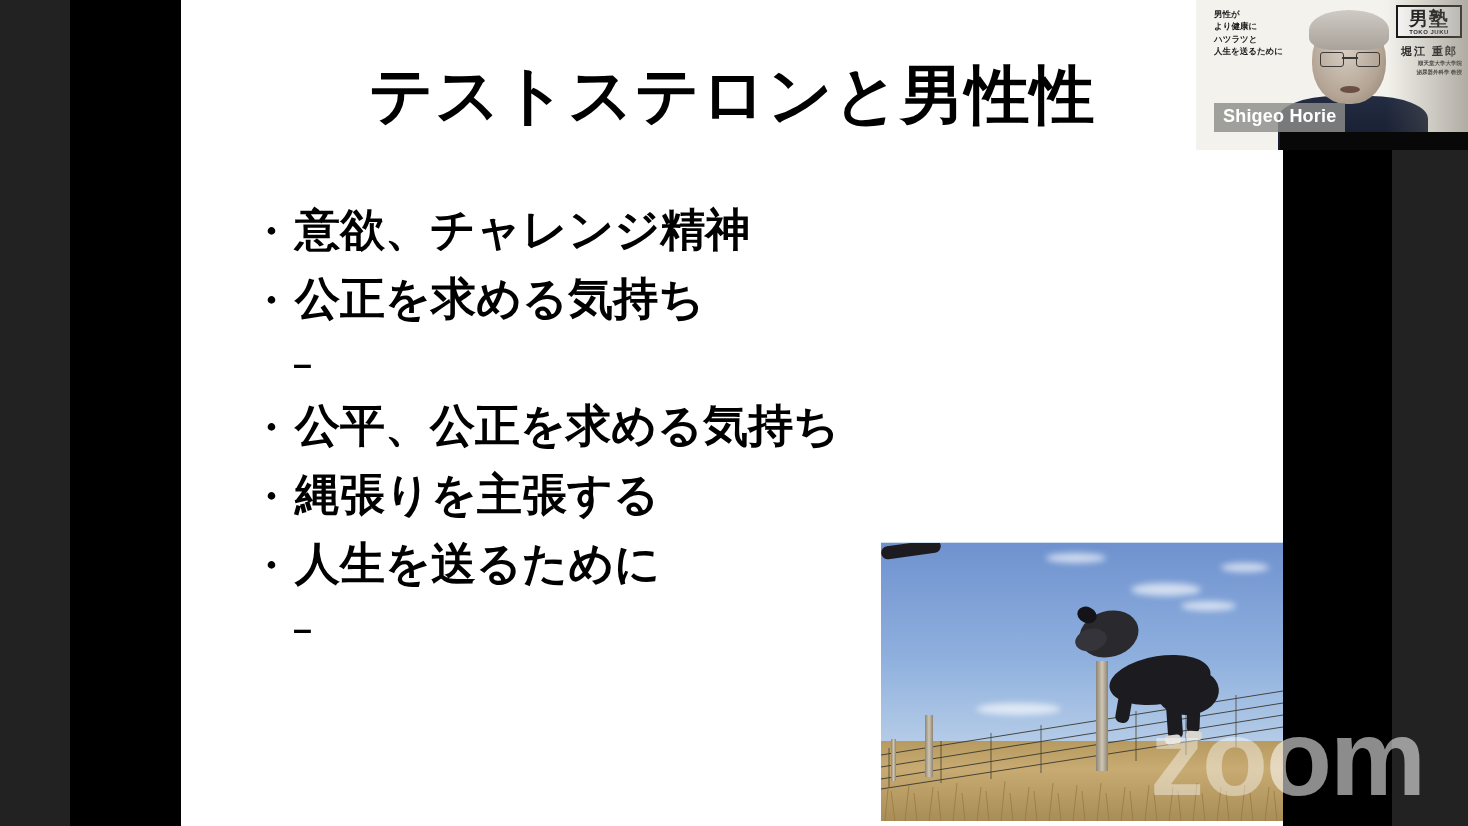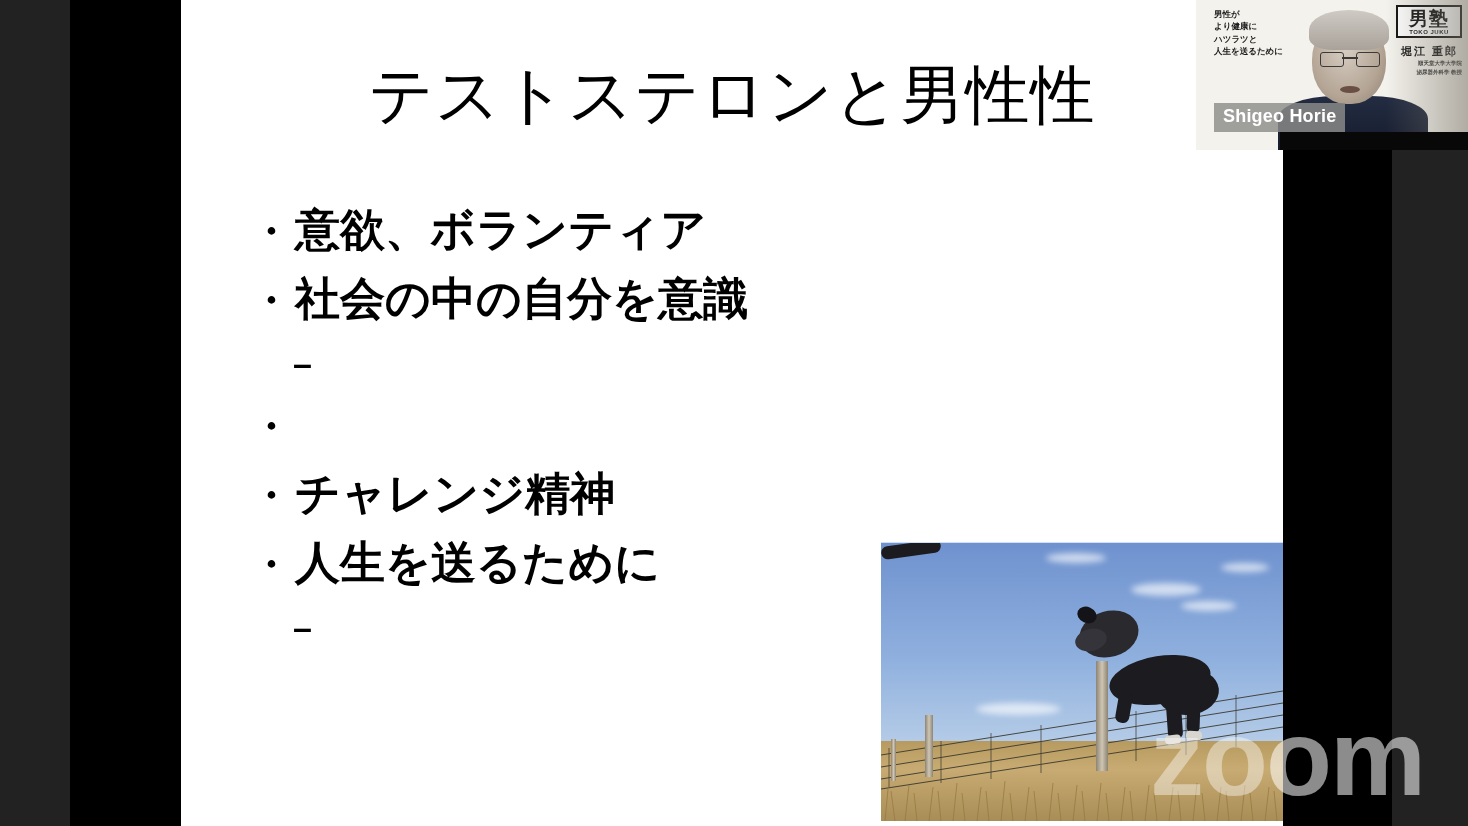--- a/index.html
+++ b/index.html
@@ -43,21 +43,21 @@
     overflow: hidden;
   }
 
   #slide-title {
     position: absolute;
     left: 0;
     top: 62px;
     width: 1102px;
     text-align: center;
     font-size: 64px;
-    font-weight: normal;
+    font-weight: bold;
     color: #000000;
     letter-spacing: 1px;
     line-height: 1.05;
     white-space: nowrap;
   }
 
   #bullet-list {
     position: absolute;
     left: 70px;
     top: 196px;
@@ -360,39 +360,40 @@
   <div class="letterbox right"></div>
 
   <div id="slide">
 
     <div id="slide-title">テストステロンと男性性</div>
 
     <div id="bullet-list">
 
       <div class="bullet-row level-1">
         <span class="bullet-marker">・</span>
-        <span class="bullet-text">意欲、ボランティア</span>
+        <span class="bullet-text">意欲、チャレンジ精神</span>
       </div>
 
       <div class="bullet-row level-1">
         <span class="bullet-marker">・</span>
-        <span class="bullet-text">社会の中の自分を意識</span>
+        <span class="bullet-text">公正を求める気持ち</span>
       </div>
 
       <div class="bullet-row level-2">
         <span class="bullet-marker">–</span>
       </div>
 
       <div class="bullet-row level-1">
         <span class="bullet-marker">・</span>
+        <span class="bullet-text">公平、公正を求める気持ち</span>
       </div>
 
       <div class="bullet-row level-1">
         <span class="bullet-marker">・</span>
-        <span class="bullet-text">チャレンジ精神</span>
+        <span class="bullet-text">縄張りを主張する</span>
       </div>
 
       <div class="bullet-row level-1">
         <span class="bullet-marker">・</span>
         <span class="bullet-text">人生を送るために</span>
       </div>
 
       <div class="bullet-row level-2">
         <span class="bullet-marker">–</span>
       </div>

